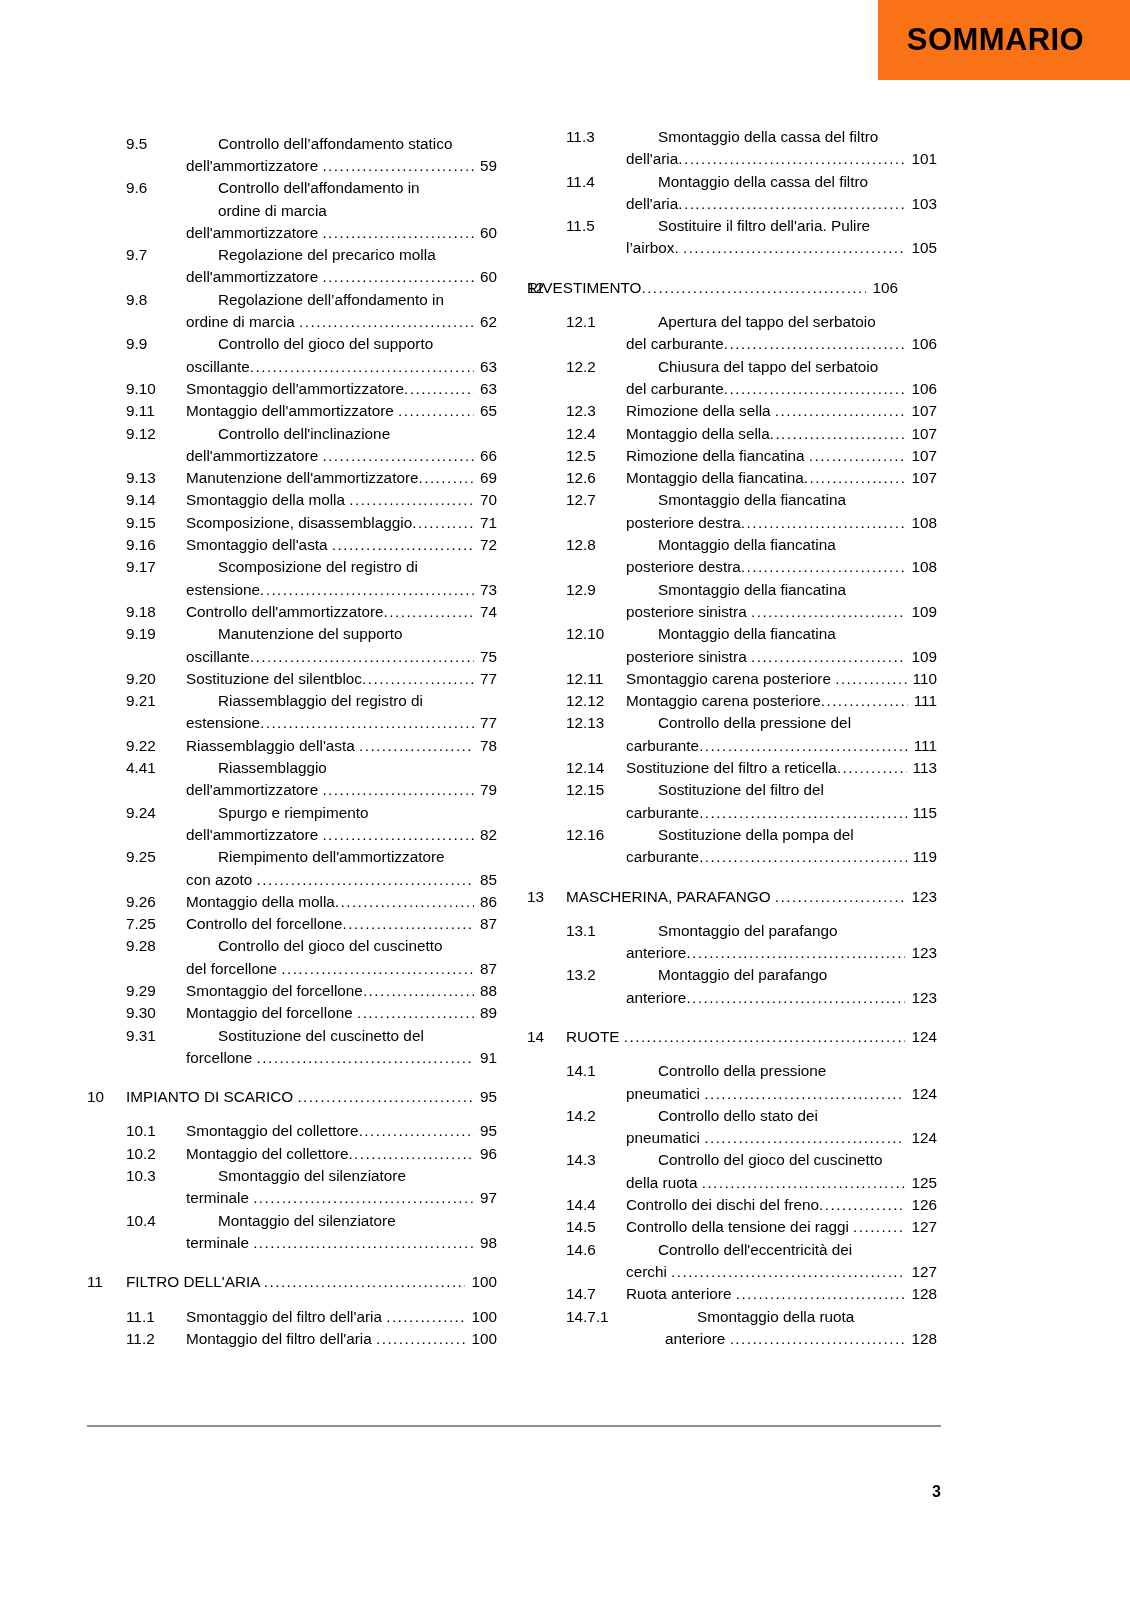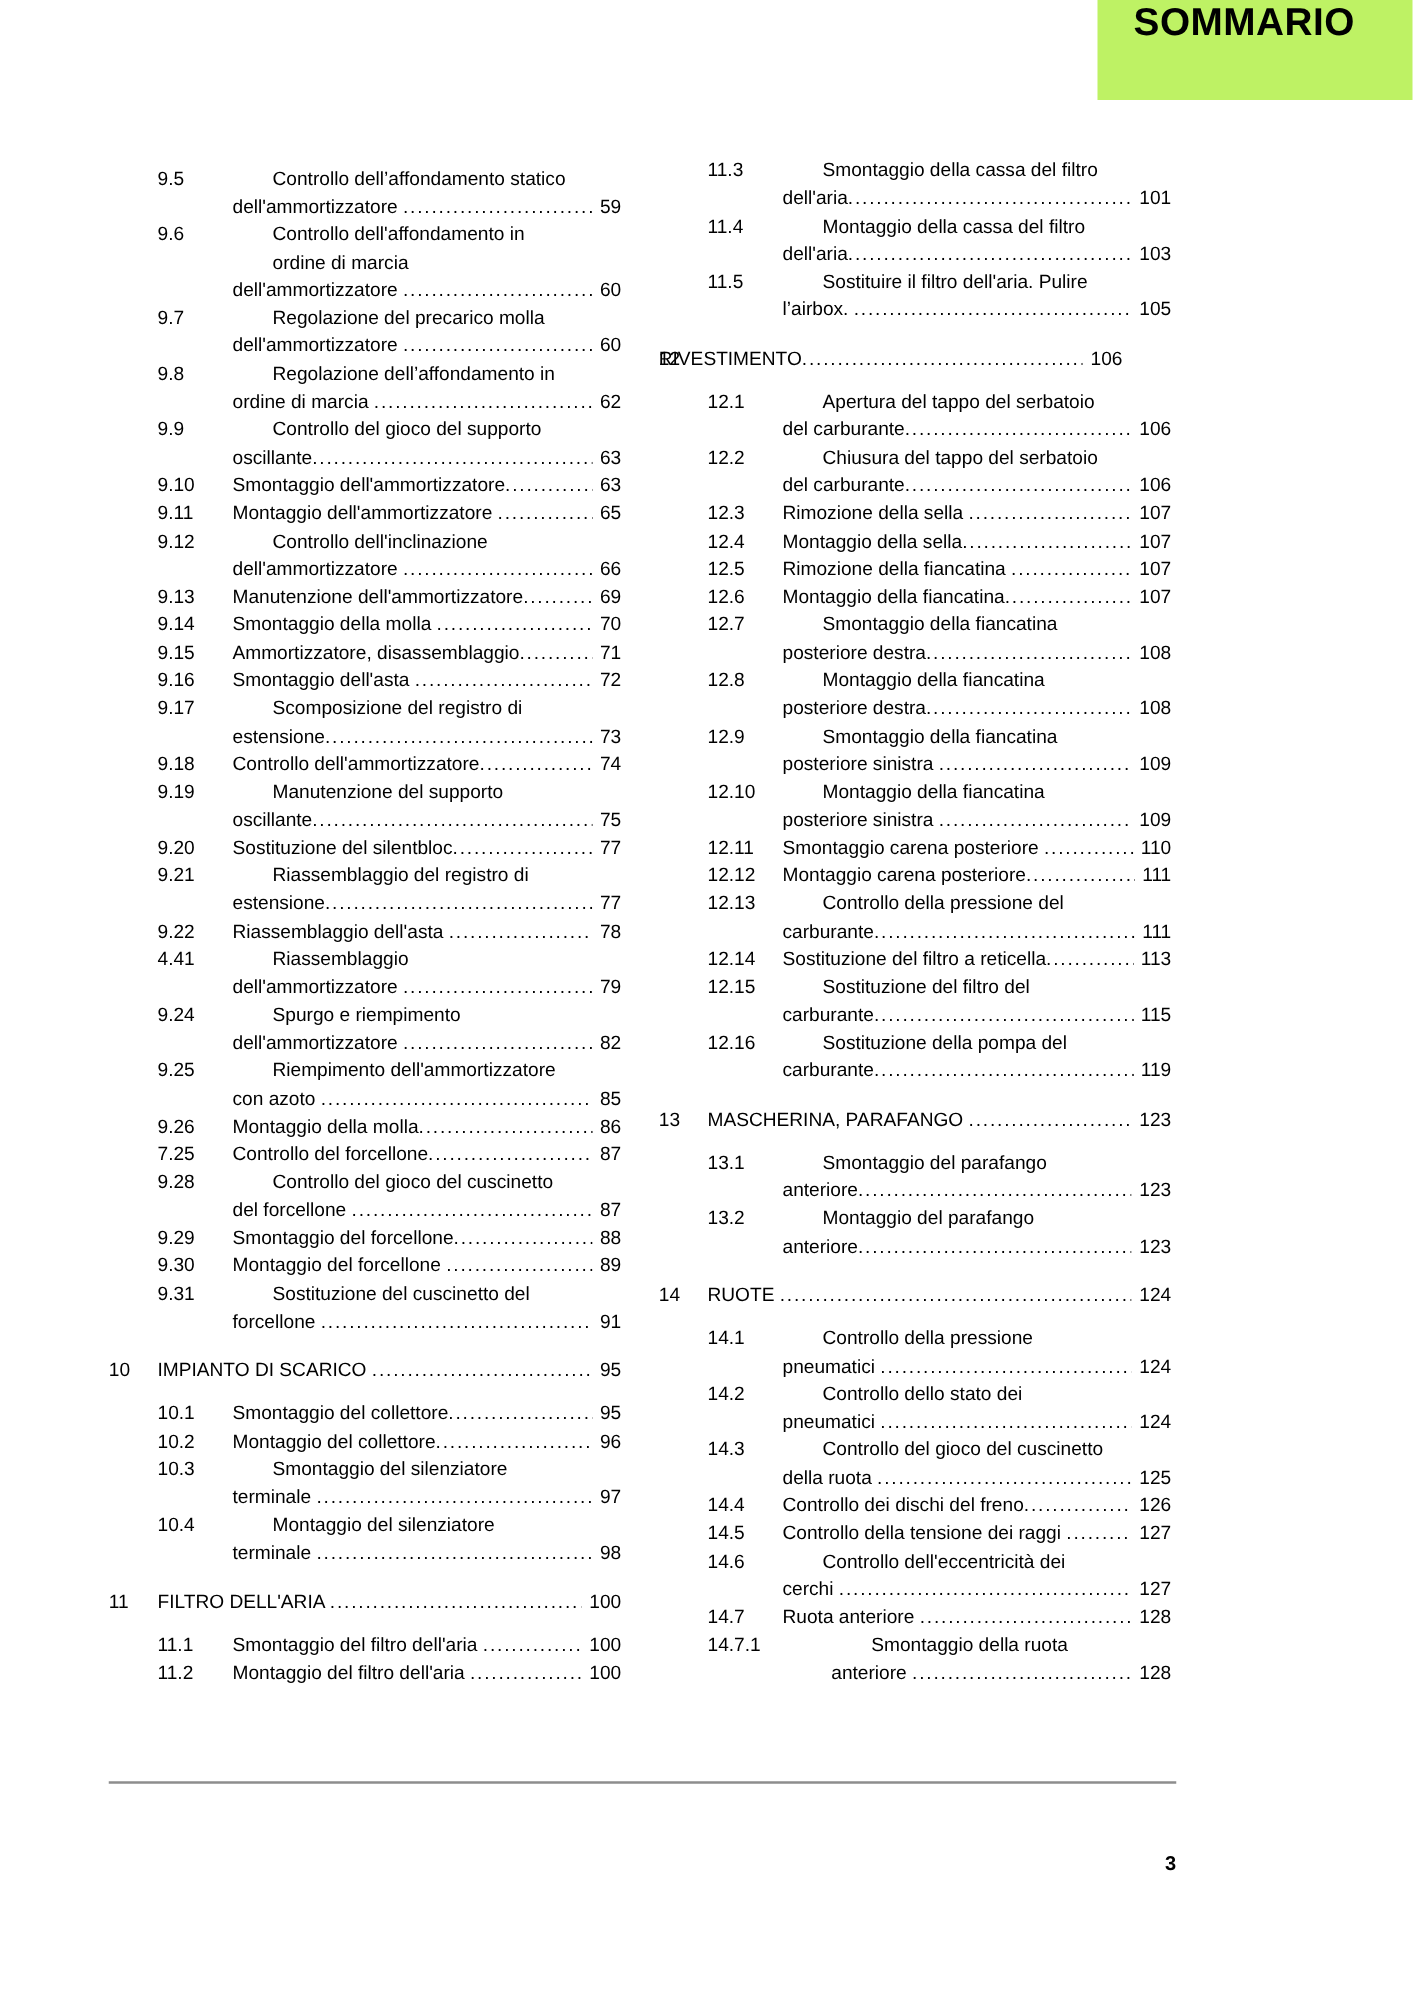--- a/index.html
+++ b/index.html
@@ -17,22 +17,23 @@
     overflow: hidden;
   }
 
   
   .page-header {
     position: absolute;
     top: 0;
     left: 878px;
     width: 252px;
     height: 80px;
-    background: #bef264;
+    background: #f97316;
     display: flex;
+    align-items: center;
     justify-content: flex-end;
     box-sizing: border-box;
     padding-right: 46px;
   }
   .page-header .title {
     font-size: 31px;
     font-weight: bold;
     letter-spacing: 0.4px;
     color: #000;
     white-space: nowrap;
@@ -273,21 +274,21 @@
               <span class="txt">Smontaggio della molla </span>
               <span class="dots">........................................................................................................................</span>
               <span class="pg">70</span>
             </div>
           </div>
         </div>
         <div class="entry lvl2">
           <div class="num">9.15</div>
           <div class="body-col">
             <div class="leader first">
-              <span class="txt">Ammortizzatore, disassemblaggio</span>
+              <span class="txt">Scomposizione, disassemblaggio</span>
               <span class="dots">........................................................................................................................</span>
               <span class="pg">71</span>
             </div>
           </div>
         </div>
         <div class="entry lvl2">
           <div class="num">9.16</div>
           <div class="body-col">
             <div class="leader first">
               <span class="txt">Smontaggio dell'asta </span>

